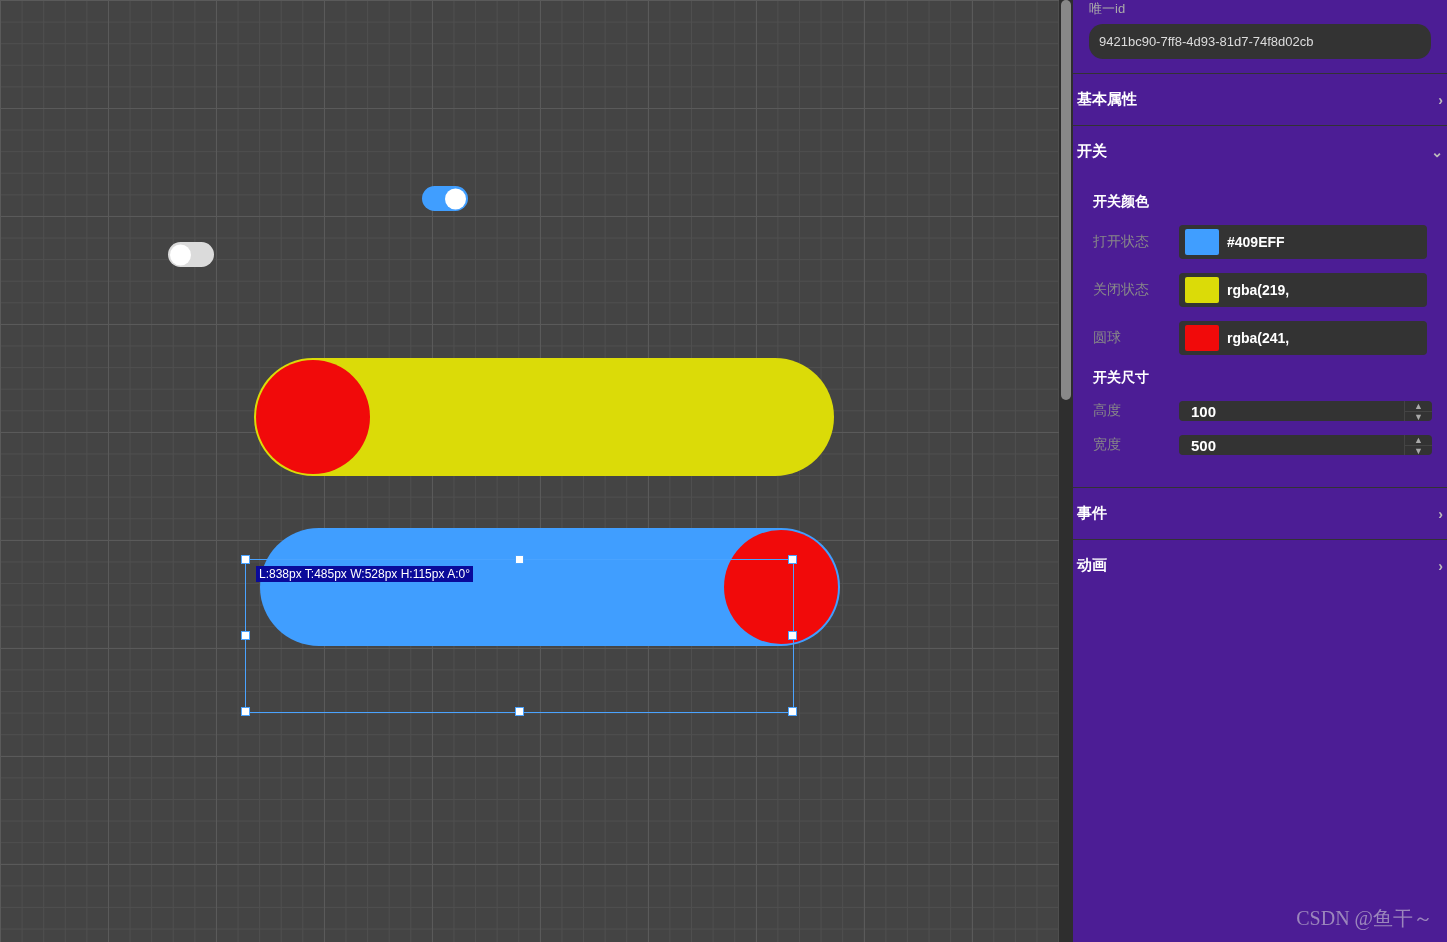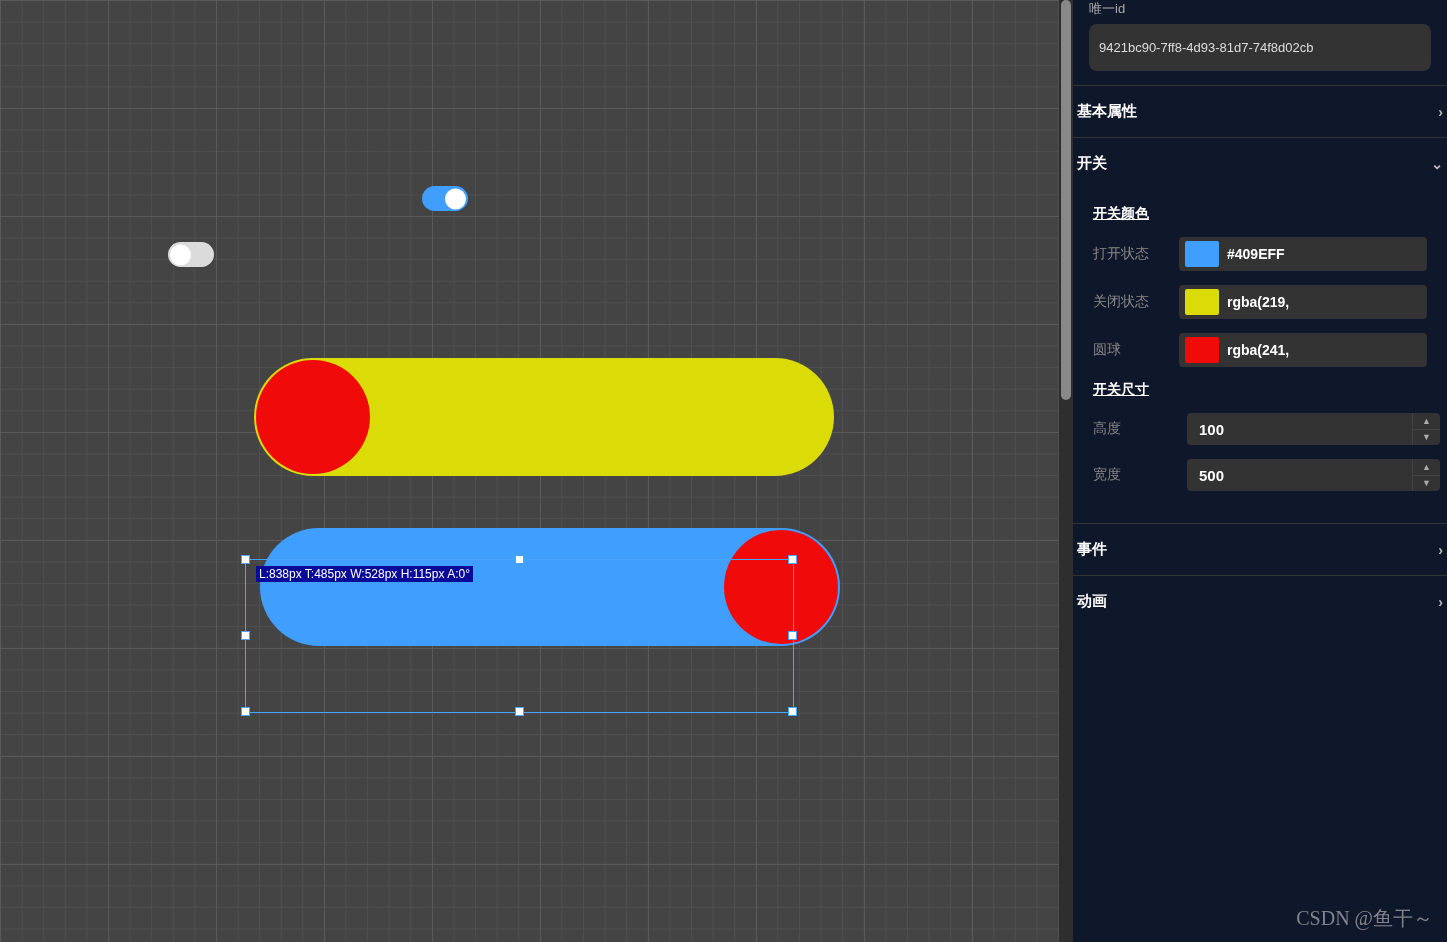--- a/index.html
+++ b/index.html
@@ -65,64 +65,64 @@
     background: #0a0a9a;
     color: #fff;
     font-size: 12px;
     padding: 1px 3px;
     white-space: nowrap;
   }
 
   
   .sidebar {
     flex: 1;
-    background: #0f172a;
+    background: #4c1d95;
     height: 942px;
     overflow-y: auto;
     padding-bottom: 12px;
   }
   .id-sec { padding: 0 16px 14px; }
   .id-sec .lbl { color: #aaa; font-size: 13px; margin-bottom: 6px; }
   .id-sec .val {
-    background: #333; border-radius: 8px; padding: 16px 10px;
+    background: #333; border-radius: 14px; padding: 10px 10px;
     font-size: 13px; color: #ddd; overflow: hidden; white-space: nowrap; text-overflow: ellipsis;
   }
 
   .accordion {
     border-top: 1px solid #333;
   }
   .acc-head {
     display: flex; align-items: center; justify-content: space-between;
     padding: 16px 4px; font-size: 15px; font-weight: 700; cursor: pointer;
   }
   .acc-head .chev { color: #bbb; font-size: 14px; }
   .acc-body { padding: 4px 20px 18px; }
 
   .sec-sub {
-    font-weight: 700; font-size: 14px; margin: 12px 0 14px; text-decoration: underline;
+    font-weight: 700; font-size: 14px; margin: 12px 0 14px;
   }
 
   .row {
     display: flex; align-items: center;
     margin-bottom: 14px; gap: 10px;
   }
   .row .rlabel {
     width: 76px; color: #888; font-size: 14px; flex: none;
   }
   .color-field {
     flex: 1; display: flex; align-items: center;
     background: #333; border-radius: 4px; padding: 11px 6px; gap: 8px;
     height: 34px;
   }
   .swatch { width: 34px; height: 26px; border-radius: 2px; flex: none; }
   .color-field .txt { font-weight: 700; font-size: 14px; color: #fff; white-space: nowrap; overflow: hidden; }
 
   .num-field {
     flex: 1; display: flex; align-items: stretch;
-    background: #333; border-radius: 4px; height: 32px; margin-left: 8px;
+    background: #333; border-radius: 4px; height: 20px;
   }
   .num-field input {
     flex: 1; background: transparent; border: 0; color: #fff;
     font-weight: 700; font-size: 15px; padding: 0 12px; outline: none;
   }
   .spin {
     width: 28px; display: flex; flex-direction: column;
     border-left: 1px solid #444;
   }
   .spin span {

